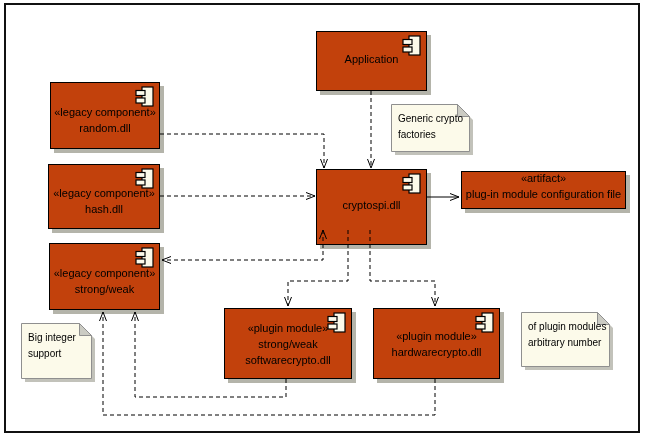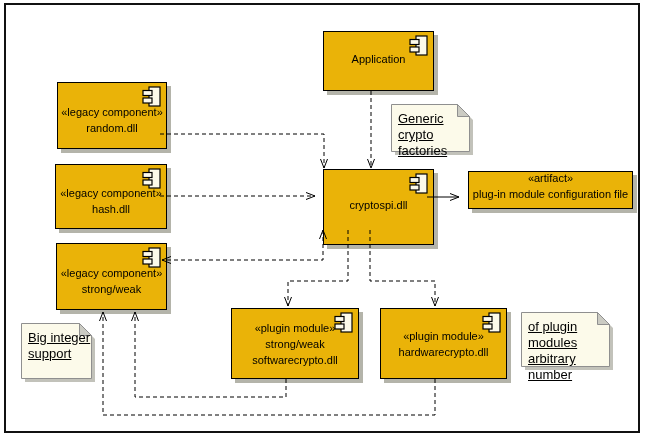--- a/index.html
+++ b/index.html
@@ -1,29 +1,29 @@
 <!DOCTYPE html>
 <html><head>
 <meta charset="utf-8">
 <style>
   * { margin:0; padding:0; box-sizing:border-box; }
   html,body { width:646px; height:441px; background:#ffffff; overflow:hidden;
               font-family:"Liberation Sans", sans-serif; color:#000; }
   #stage { position:relative; width:646px; height:441px; }
   .frame { position:absolute; left:4px; top:3px; width:636px; height:430px;
            border:2px solid #111; background:transparent; }
-  .comp { position:absolute; background:#eab308; border:1px solid #000;
+  .comp { position:absolute; background:#c2410c; border:1px solid #000;
           box-shadow:4px 4px 0 #b4b4aa; display:flex; flex-direction:column;
           align-items:center; justify-content:center; text-align:center;
-          font-size:11px; line-height:16px; z-index:1;margin-left:7px; }
+          font-size:11px; line-height:16px; z-index:1; }
   .comp.pt { padding-top:9px; }
   .comp.pb { padding-bottom:4px; }
   .comp.pb9 { padding-bottom:9px; }
   .comp .ic { position:absolute; top:3px; right:4px; width:20px; height:21px; }
-  .note { position:absolute; z-index:1; font-size:13px; line-height:16px;text-decoration:underline; }
+  .note { position:absolute; z-index:1; font-size:10px; line-height:16px; }
   .note .bg { position:absolute; left:0; top:0; }
   .note .ntext { position:relative; padding:7px 0 0 7px; text-align:left; }
   .note-shadow { fill:#c2c2ba; }
   .note-body { fill:#fcfaea; stroke:#8f8f8f; stroke-width:1; }
   .note-fold { fill:#cbcbc3; stroke:#8f8f8f; stroke-width:1; }
   #connectors { position:absolute; left:0; top:0; z-index:2; pointer-events:none; }
   #connectors polyline { fill:none; stroke:#000; stroke-width:1; }
   #connectors polyline.dashed { stroke-dasharray:4 3; }
   #connectors line.arrow { stroke:#000; stroke-width:1; fill:none; }
   .icon-rect { fill:#fcfaea; stroke:#000; stroke-width:1.2; }

